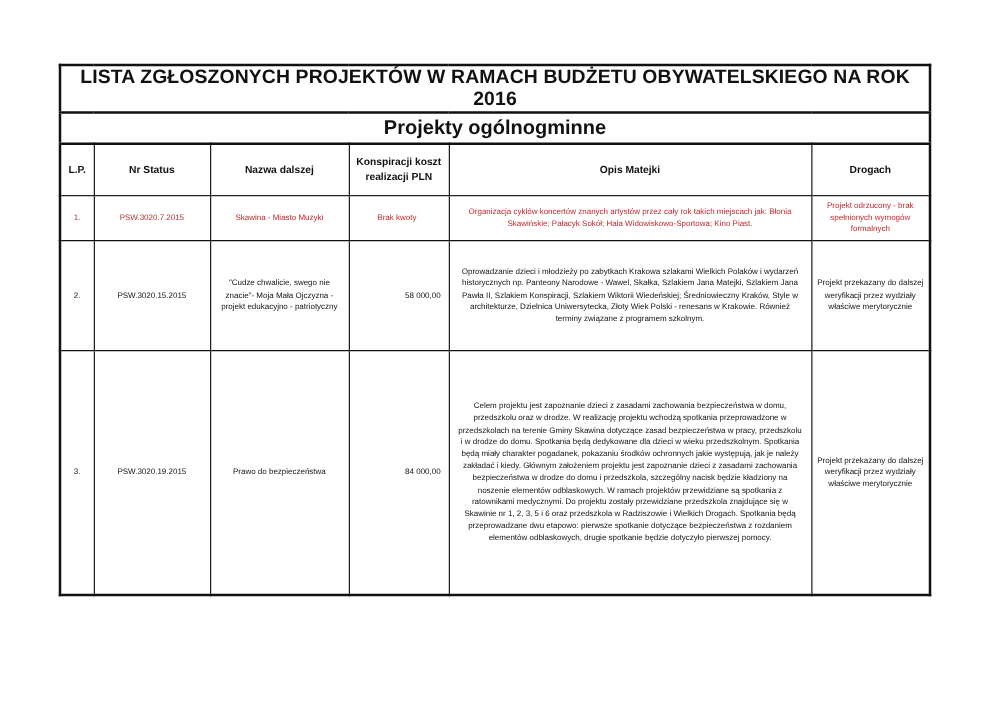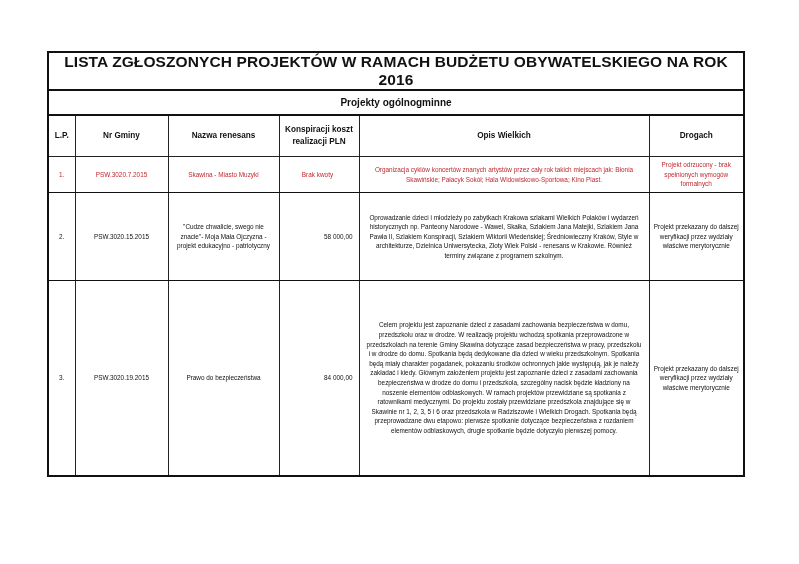--- a/index.html
+++ b/index.html
@@ -39,21 +39,21 @@
     }
     .title-cell {
       height: 33px;
       font-size: 15.5px;
       font-weight: bold;
       letter-spacing: 0.1px;
       border-bottom: 2px solid #111 !important;
     }
     .subtitle-cell {
       height: 23px;
-      font-size: 10px;
+      font-size: 16px;
       font-weight: bold;
       border-bottom: 2px solid #111 !important;
     }
     .header-row th {
       height: 40px;
       font-size: 8.2px;
       font-weight: bold;
       line-height: 12px;
       border-bottom: 2px solid #111;
     }
@@ -97,24 +97,24 @@
     </colgroup>
     <tbody>
         <tr>
       <td colspan="6" class="title-cell">LISTA ZGŁOSZONYCH PROJEKTÓW W RAMACH BUDŻETU OBYWATELSKIEGO NA ROK 2016</td>
     </tr>
     <tr>
       <td colspan="6" class="subtitle-cell">Projekty ogólnogminne</td>
     </tr>
     <tr class="header-row">
       <th>L.P.</th>
-      <th>Nr Gminy</th>
-      <th>Nazwa renesans</th>
+      <th>Nr Status</th>
+      <th>Nazwa dalszej</th>
       <th>Konspiracji koszt realizacji PLN</th>
-      <th>Opis Wielkich</th>
+      <th>Opis Matejki</th>
       <th>Drogach</th>
     </tr>
     <tr class="data-row rejected r1">
       <td style="color: rgb(192, 40, 45);">1.</td>
       <td style="color: rgb(192, 40, 45);">PSW.3020.7.2015</td>
       <td style="color: rgb(192, 40, 45);">Skawina - Miasto Muzyki</td>
       <td class="amount" style="color: rgb(192, 40, 45);">Brak kwoty</td>
       <td class="desc" style="color: rgb(192, 40, 45);">Organizacja cyklów koncertów znanych artystów przez cały rok takich miejscach jak: Błonia Skawińskie; Pałacyk Sokół; Hala Widowiskowo-Sportowa; Kino Piast.</td>
       <td class="status" style="color: rgb(192, 40, 45);">Projekt odrzucony - brak spełnionych wymogów formalnych</td>
     </tr>

